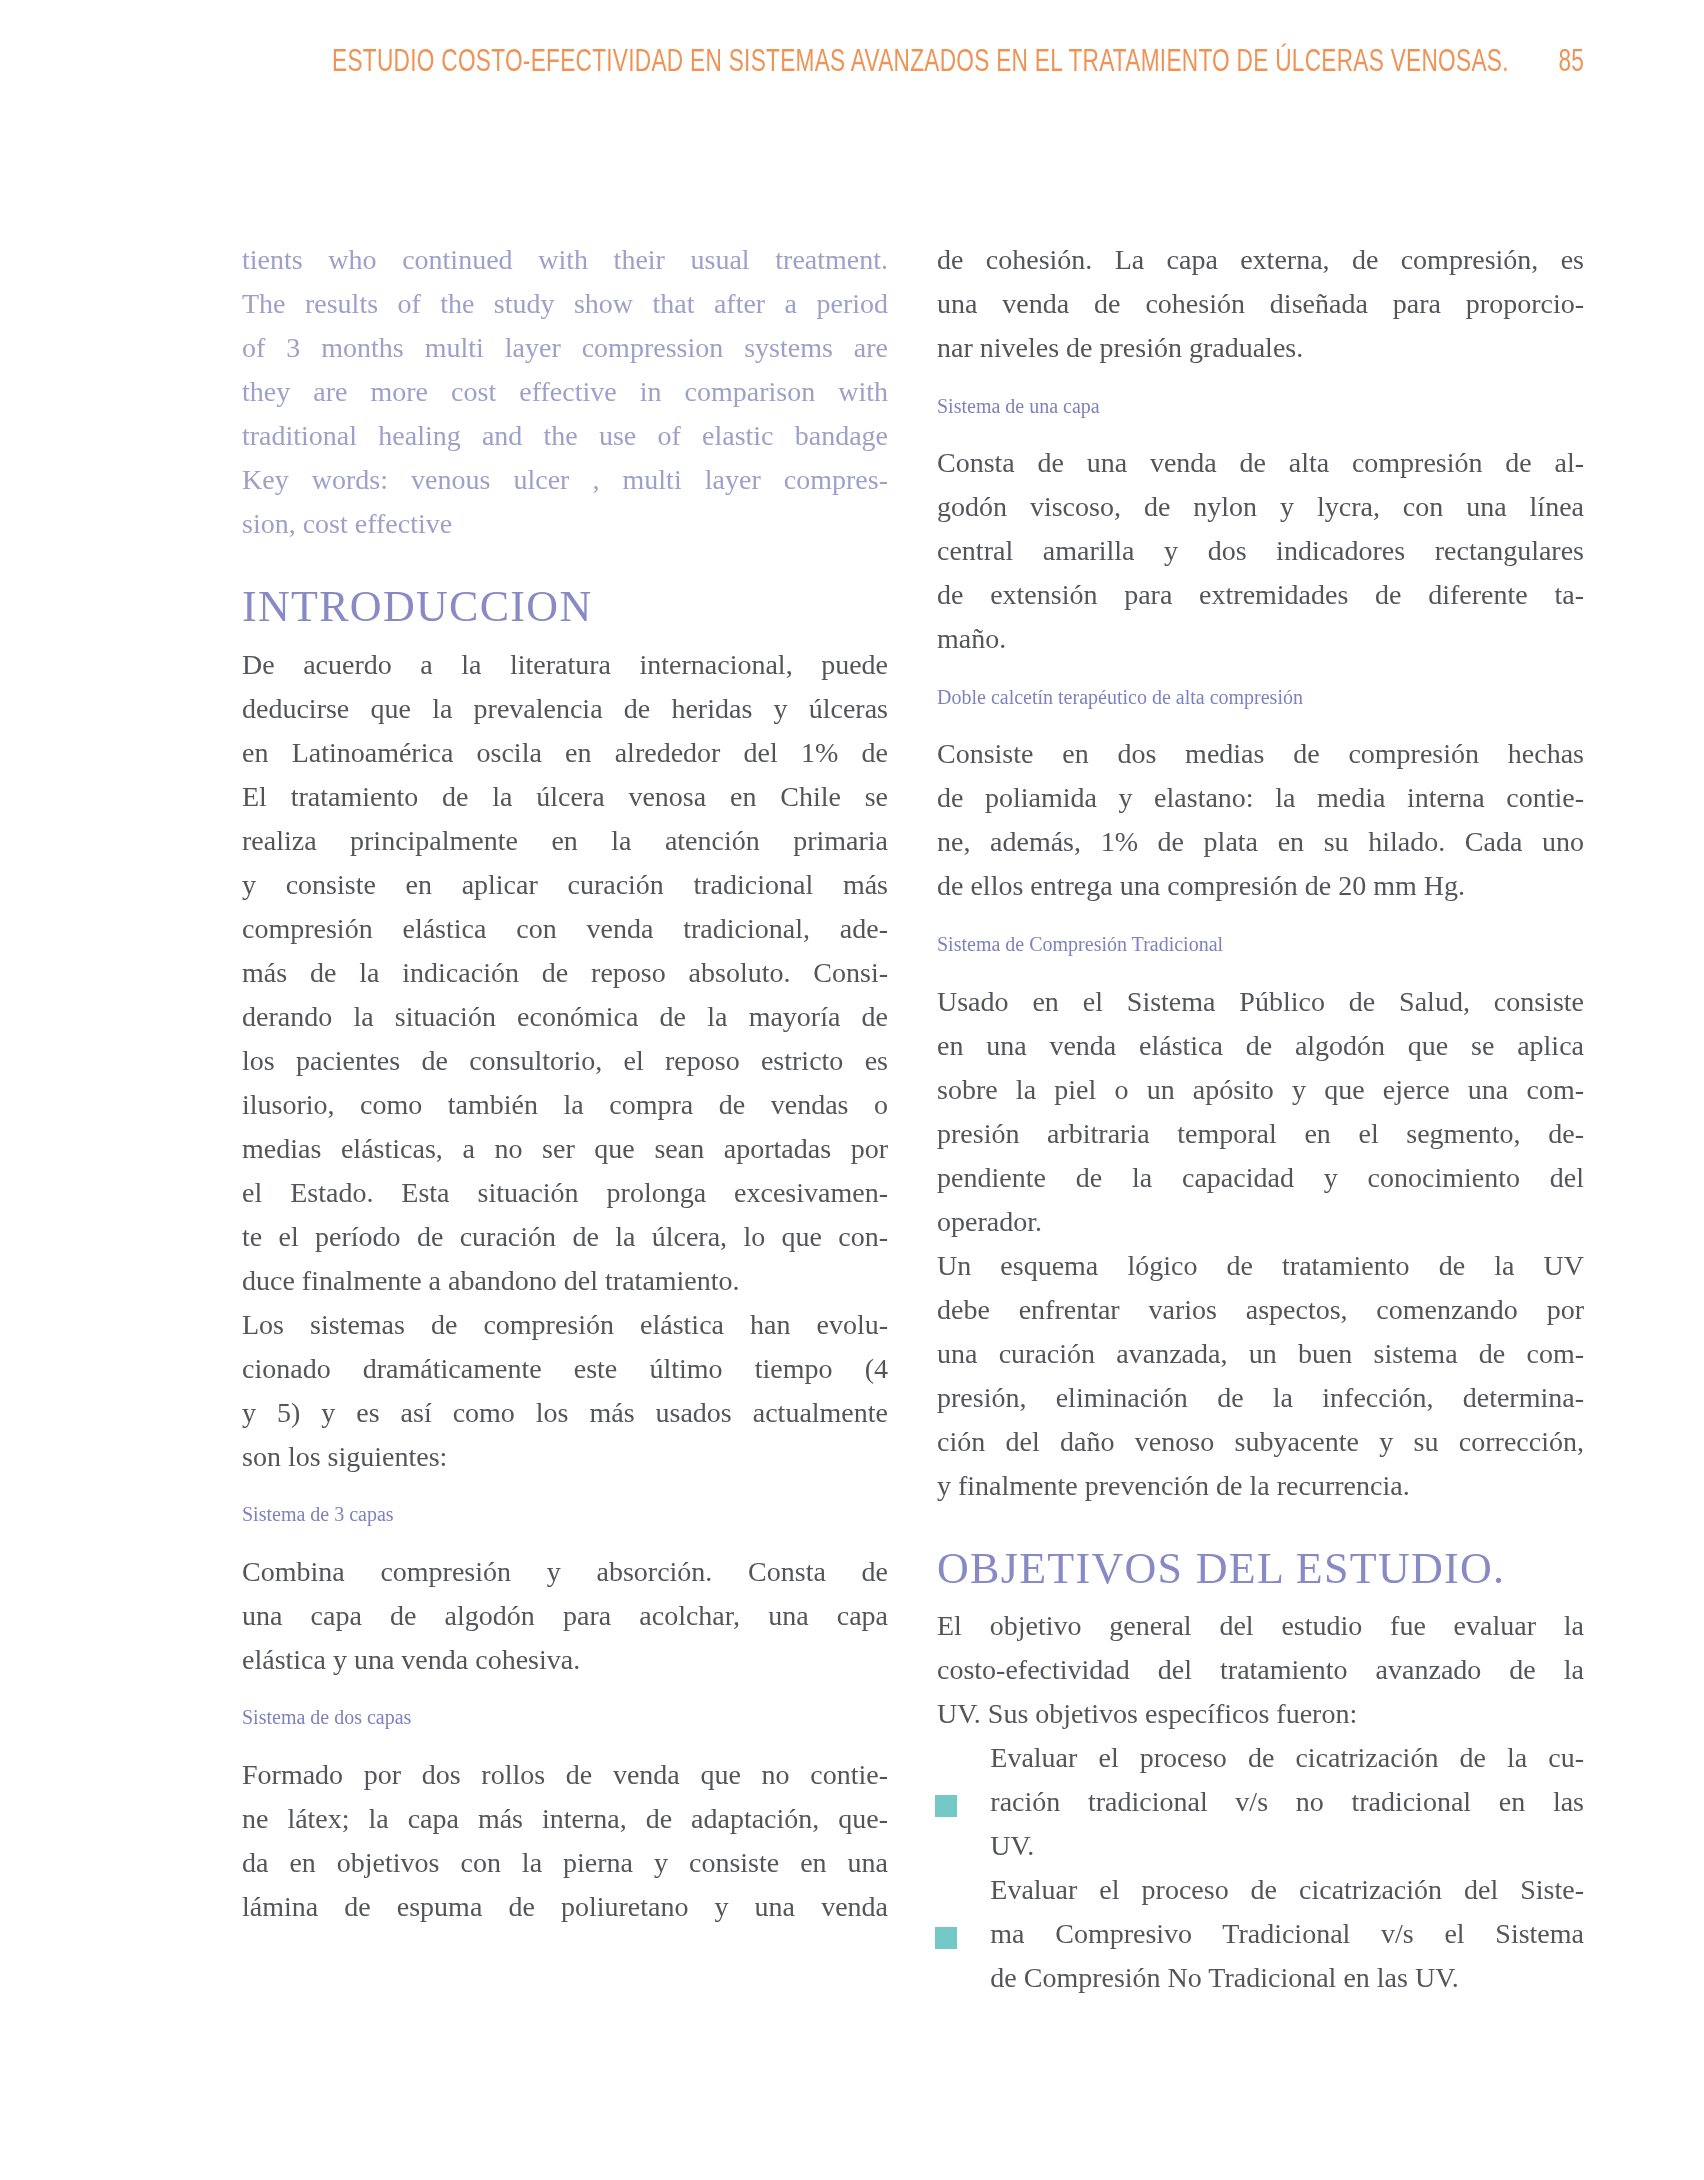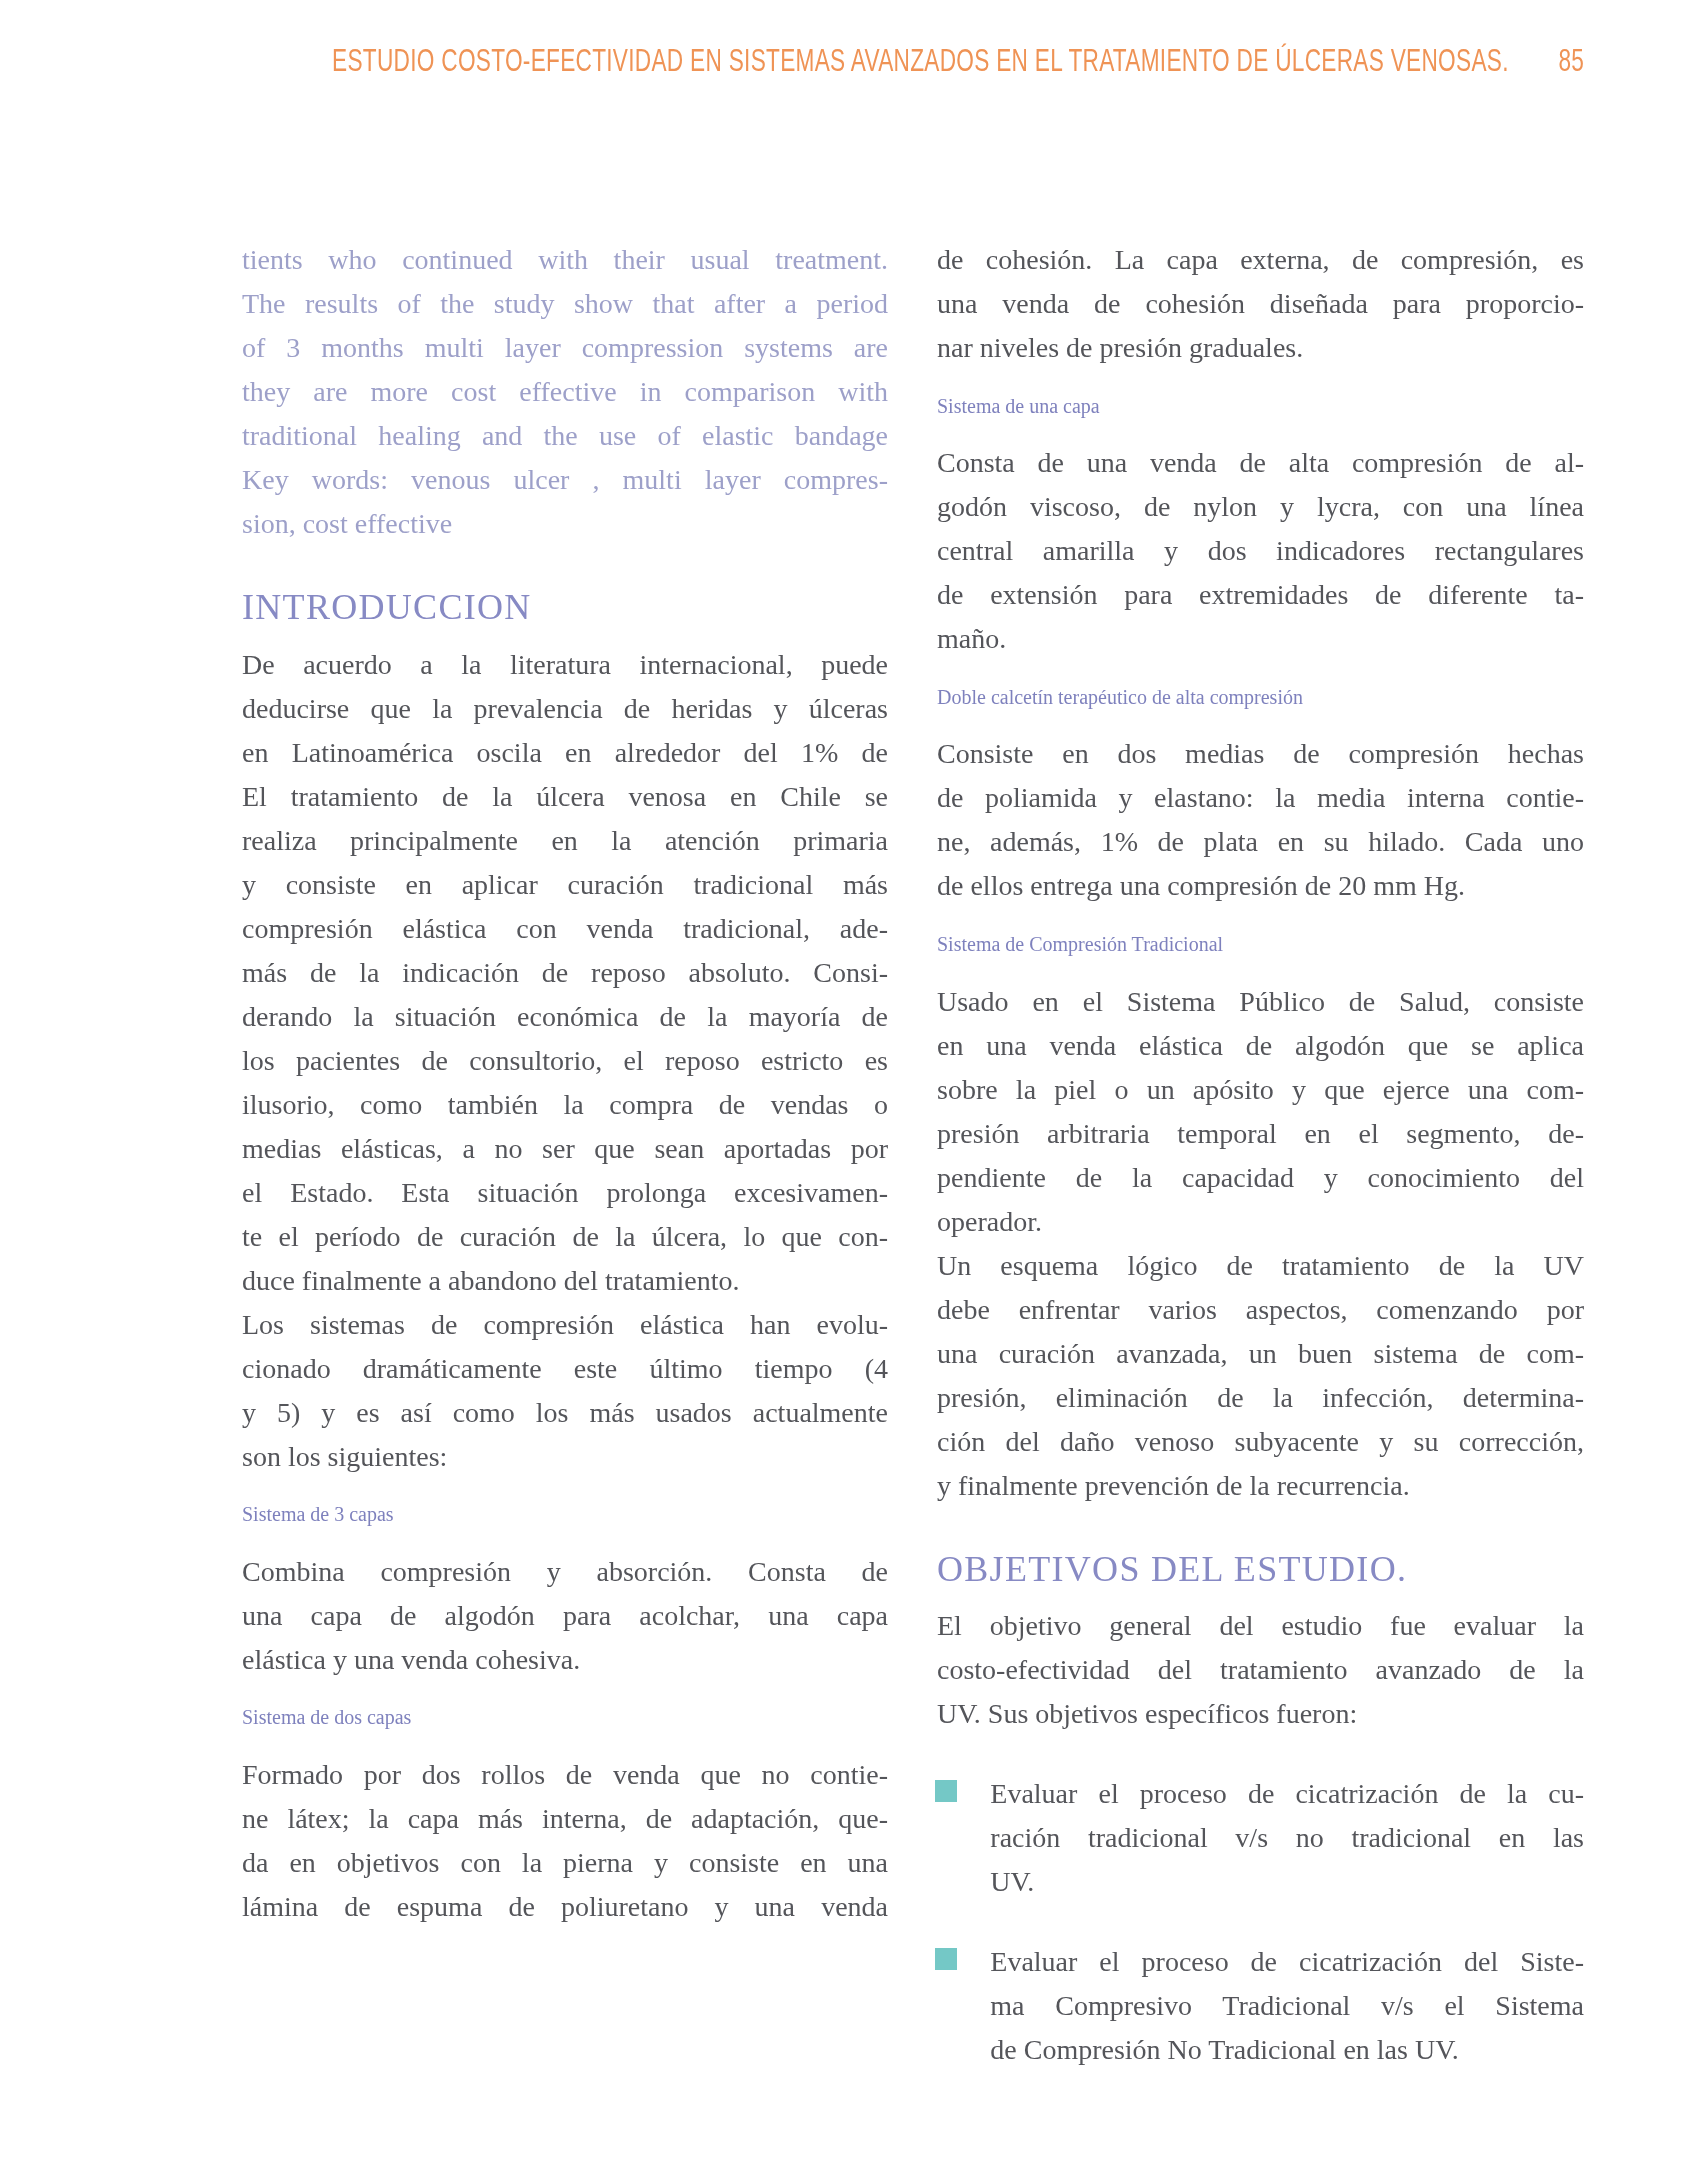--- a/index.html
+++ b/index.html
@@ -28,33 +28,33 @@
     font-size:28px;line-height:44px;
     color:var(--body_text,#54555a);
   }
   #left-col{left:242px;width:646px;}
   #right-col{left:937px;width:647px;}
   .para{margin:0;}
   .ln{text-align:justify;text-align-last:justify;}
   .ln.last{text-align-last:left;}
   .abstract .ln{color:var(--abstract_text,#9da0c9);}
   .h-caps{
-    font-size:36px;line-height:44px;
+    font-size:44px;line-height:44px;
     margin:39px 0 13.6px;
     color:var(--heading_caps,#878ac4);
     letter-spacing:1.3px;
     white-space:nowrap;
   }
   .h-sub{
     font-size:20px;line-height:44px;
     margin:13.6px 0 13.6px;
     color:var(--heading_sub,#7e81bd);
     white-space:nowrap;
   }
-  .bullet{display:flex;align-items:flex-start;margin-top:36px;}
+  .bullet{display:flex;align-items:center;}
   .bullet .sq{
     flex:none;width:22px;height:22px;
     background:var(--bullet_teal,#74c8c6);
     margin:7.7px 0 0 -1.7px;
   }
   .bullet .bt{flex:1;margin-left:33px;}
 </style>
 </head>
 <body style="--page_bg: #FFFFFF; --header_orange: #EF9355; --body_text: #54555A; --abstract_text: #9DA0C9; --heading_caps: #878AC4; --heading_sub: #7E81BD; --bullet_teal: #74C8C6;">
 

